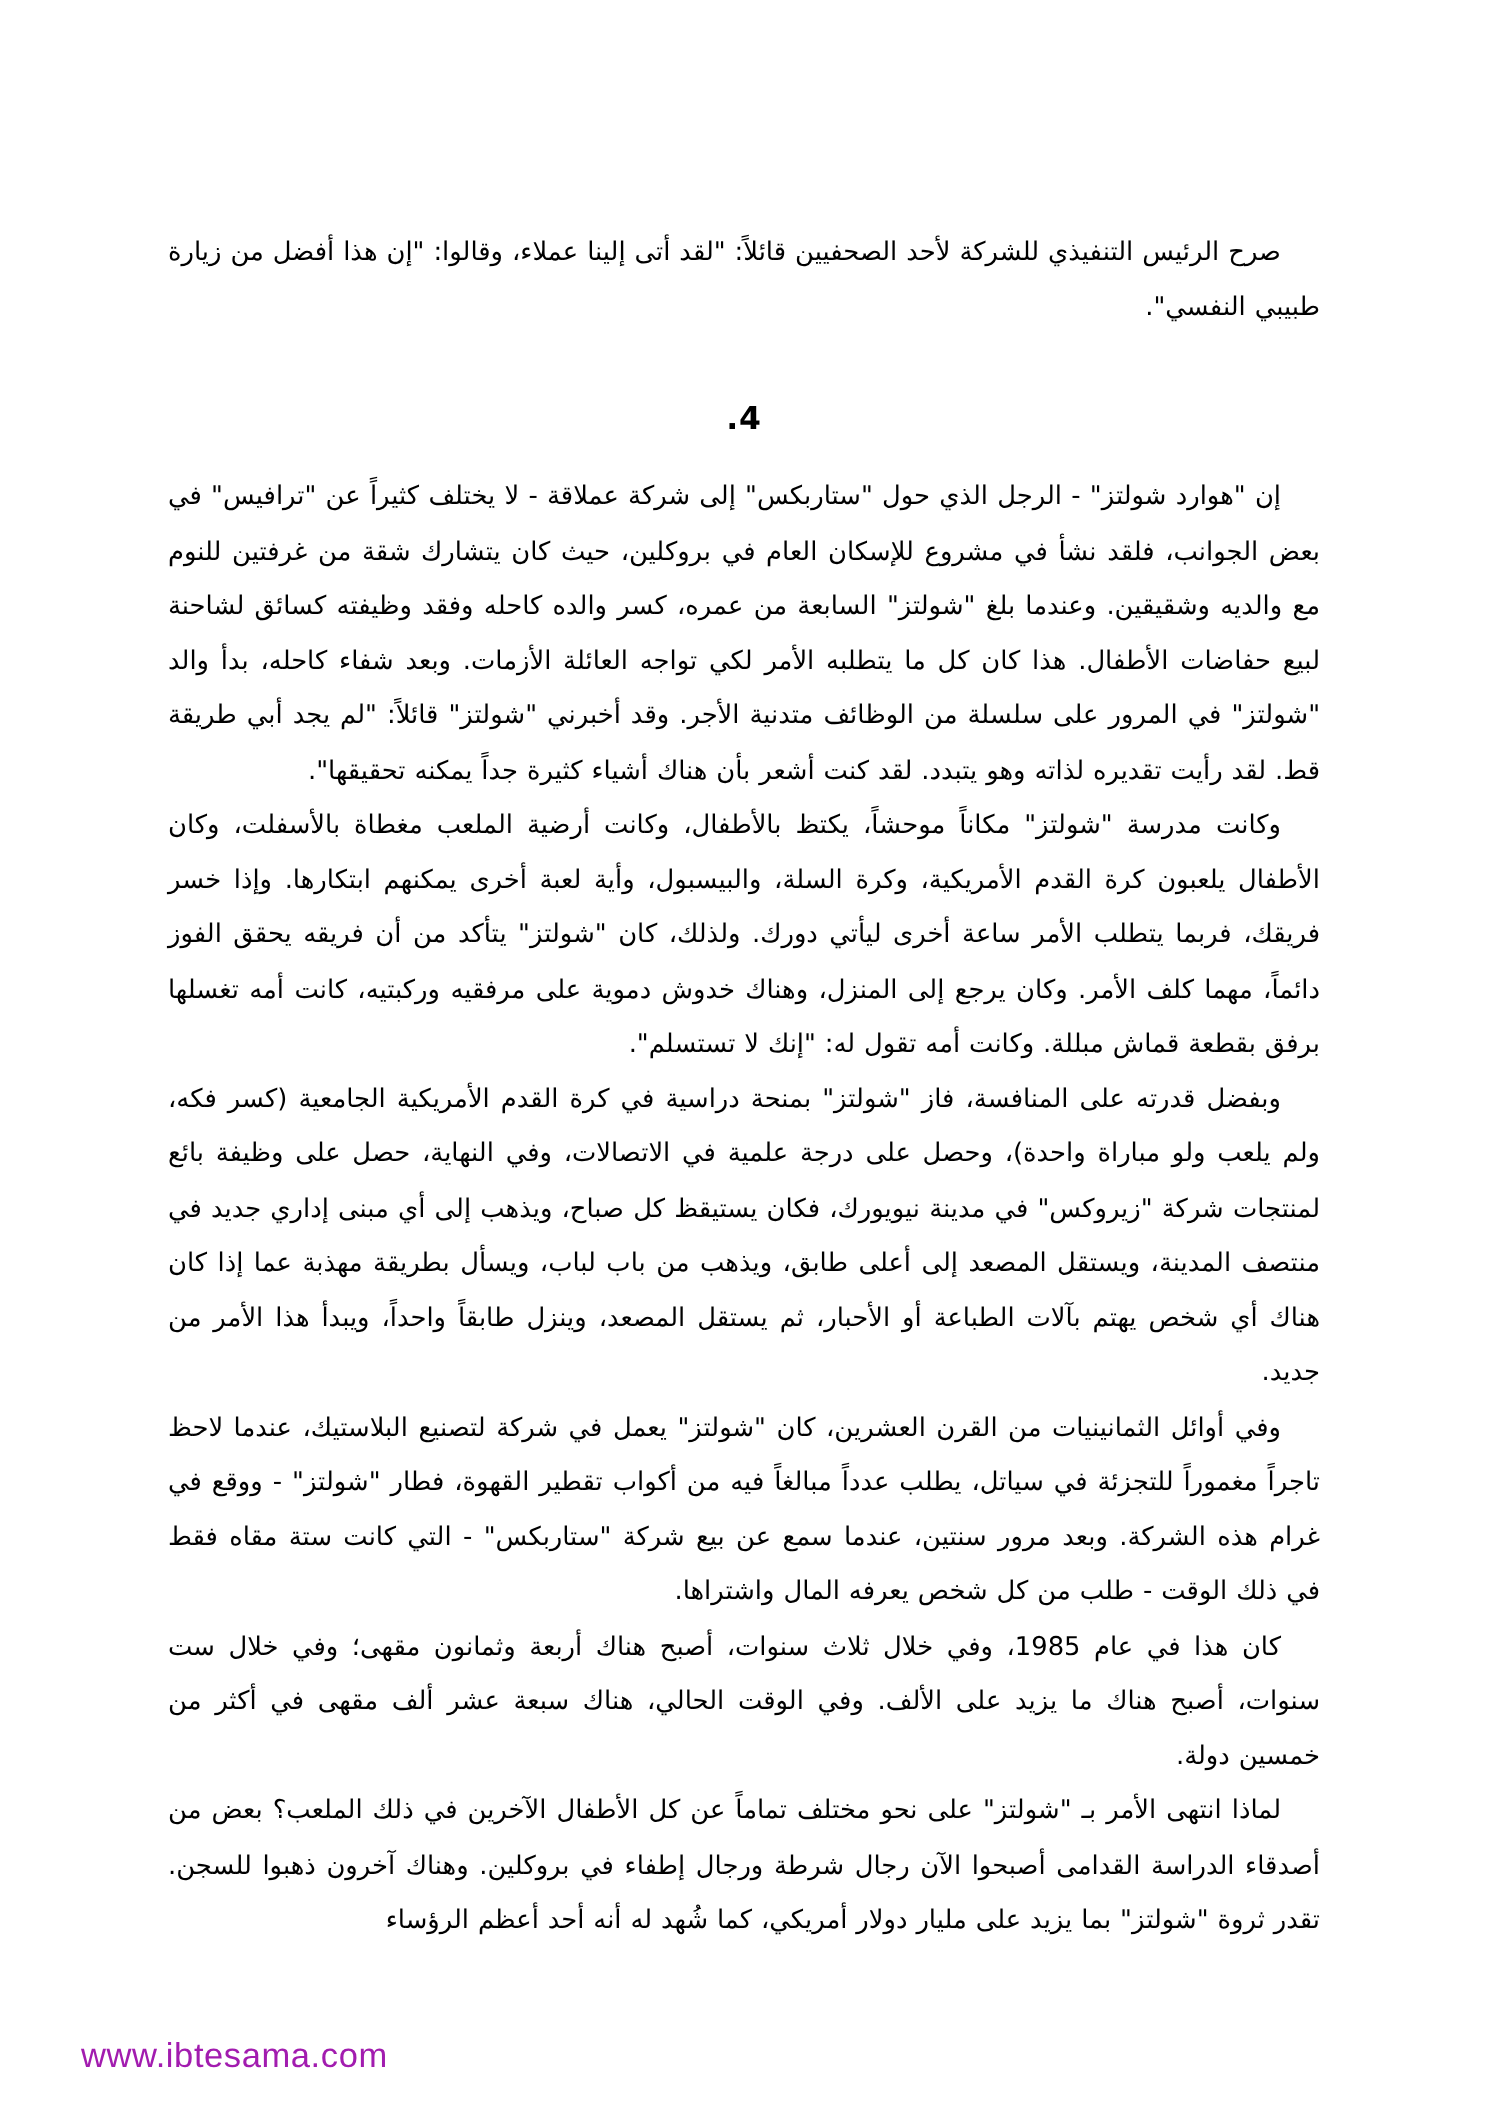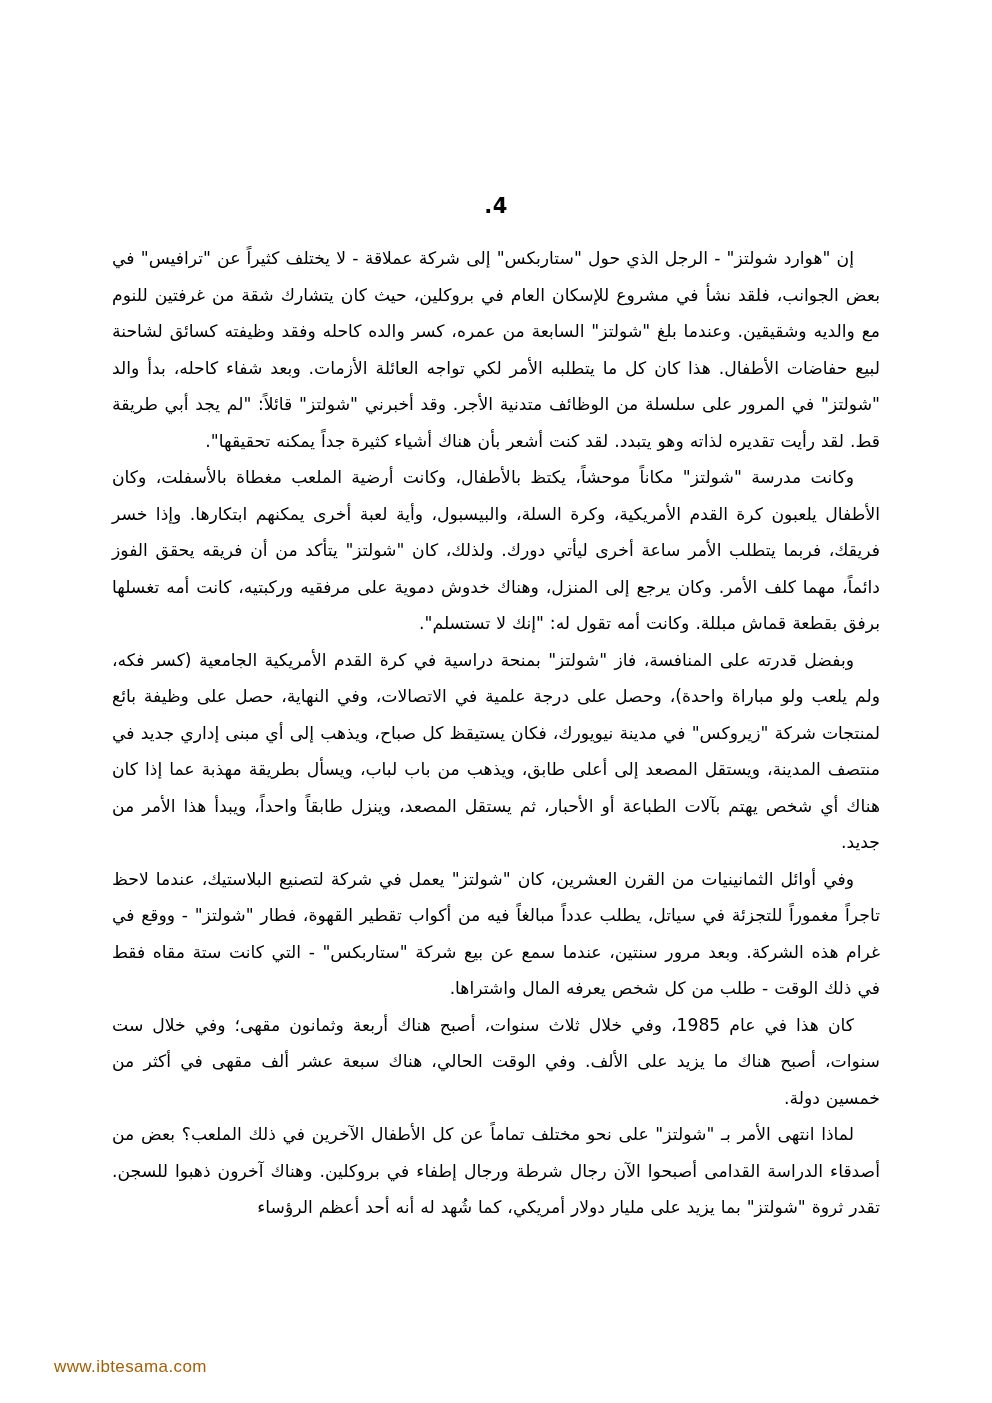--- a/index.html
+++ b/index.html
@@ -53,36 +53,39 @@
     text-align: center;
     direction: rtl;
     letter-spacing: 0.5px;
   }
 
   .watermark {
     position: absolute;
     left: 54px;
     top: 1357px;
     font-family: "Liberation Sans", sans-serif;
-    font-size: 17px;
+    font-size: 23px;
     letter-spacing: 0.4px;
-    color: #a16207;
+    color: #a21caf;
     direction: ltr;
     unicode-bidi: isolate;
     white-space: nowrap;
     user-select: none;
   }
 </style>
 </head>
 <body>
 
 <div class="page">
 
   <div class="content">
 
+    <div class="opening-block">
+      <p class="para">صرح الرئيس التنفيذي للشركة لأحد الصحفيين قائلاً: "لقد أتى إلينا عملاء، وقالوا: "إن هذا أفضل من زيارة طبيبي النفسي".</p>
+    </div>
 
     <h2 class="section-heading">4.</h2>
 
     <p class="para">إن "هوارد شولتز" - الرجل الذي حول "ستاربكس" إلى شركة عملاقة - لا يختلف كثيراً عن "ترافيس" في بعض الجوانب، فلقد نشأ في مشروع للإسكان العام في بروكلين، حيث كان يتشارك شقة من غرفتين للنوم مع والديه وشقيقين. وعندما بلغ "شولتز" السابعة من عمره، كسر والده كاحله وفقد وظيفته كسائق لشاحنة لبيع حفاضات الأطفال. هذا كان كل ما يتطلبه الأمر لكي تواجه العائلة الأزمات. وبعد شفاء كاحله، بدأ والد "شولتز" في المرور على سلسلة من الوظائف متدنية الأجر. وقد أخبرني "شولتز" قائلاً: "لم يجد أبي طريقة قط. لقد رأيت تقديره لذاته وهو يتبدد. لقد كنت أشعر بأن هناك أشياء كثيرة جداً يمكنه تحقيقها".</p>
     <p class="para">وكانت مدرسة "شولتز" مكاناً موحشاً، يكتظ بالأطفال، وكانت أرضية الملعب مغطاة بالأسفلت، وكان الأطفال يلعبون كرة القدم الأمريكية، وكرة السلة، والبيسبول، وأية لعبة أخرى يمكنهم ابتكارها. وإذا خسر فريقك، فربما يتطلب الأمر ساعة أخرى ليأتي دورك. ولذلك، كان "شولتز" يتأكد من أن فريقه يحقق الفوز دائماً، مهما كلف الأمر. وكان يرجع إلى المنزل، وهناك خدوش دموية على مرفقيه وركبتيه، كانت أمه تغسلها برفق بقطعة قماش مبللة. وكانت أمه تقول له: "إنك لا تستسلم".</p>
     <p class="para">وبفضل قدرته على المنافسة، فاز "شولتز" بمنحة دراسية في كرة القدم الأمريكية الجامعية (كسر فكه، ولم يلعب ولو مباراة واحدة)، وحصل على درجة علمية في الاتصالات، وفي النهاية، حصل على وظيفة بائع لمنتجات شركة "زيروكس" في مدينة نيويورك، فكان يستيقظ كل صباح، ويذهب إلى أي مبنى إداري جديد في منتصف المدينة، ويستقل المصعد إلى أعلى طابق، ويذهب من باب لباب، ويسأل بطريقة مهذبة عما إذا كان هناك أي شخص يهتم بآلات الطباعة أو الأحبار، ثم يستقل المصعد، وينزل طابقاً واحداً، ويبدأ هذا الأمر من جديد.</p>
     <p class="para">وفي أوائل الثمانينيات من القرن العشرين، كان "شولتز" يعمل في شركة لتصنيع البلاستيك، عندما لاحظ تاجراً مغموراً للتجزئة في سياتل، يطلب عدداً مبالغاً فيه من أكواب تقطير القهوة، فطار "شولتز" - ووقع في غرام هذه الشركة. وبعد مرور سنتين، عندما سمع عن بيع شركة "ستاربكس" - التي كانت ستة مقاه فقط في ذلك الوقت - طلب من كل شخص يعرفه المال واشتراها.</p>
     <p class="para">كان هذا في عام 1985، وفي خلال ثلاث سنوات، أصبح هناك أربعة وثمانون مقهى؛ وفي خلال ست سنوات، أصبح هناك ما يزيد على الألف. وفي الوقت الحالي، هناك سبعة عشر ألف مقهى في أكثر من خمسين دولة.</p>
     <p class="para">لماذا انتهى الأمر بـ "شولتز" على نحو مختلف تماماً عن كل الأطفال الآخرين في ذلك الملعب؟ بعض من أصدقاء الدراسة القدامى أصبحوا الآن رجال شرطة ورجال إطفاء في بروكلين. وهناك آخرون ذهبوا للسجن. تقدر ثروة "شولتز" بما يزيد على مليار دولار أمريكي، كما شُهد له أنه أحد أعظم الرؤساء</p>
 

